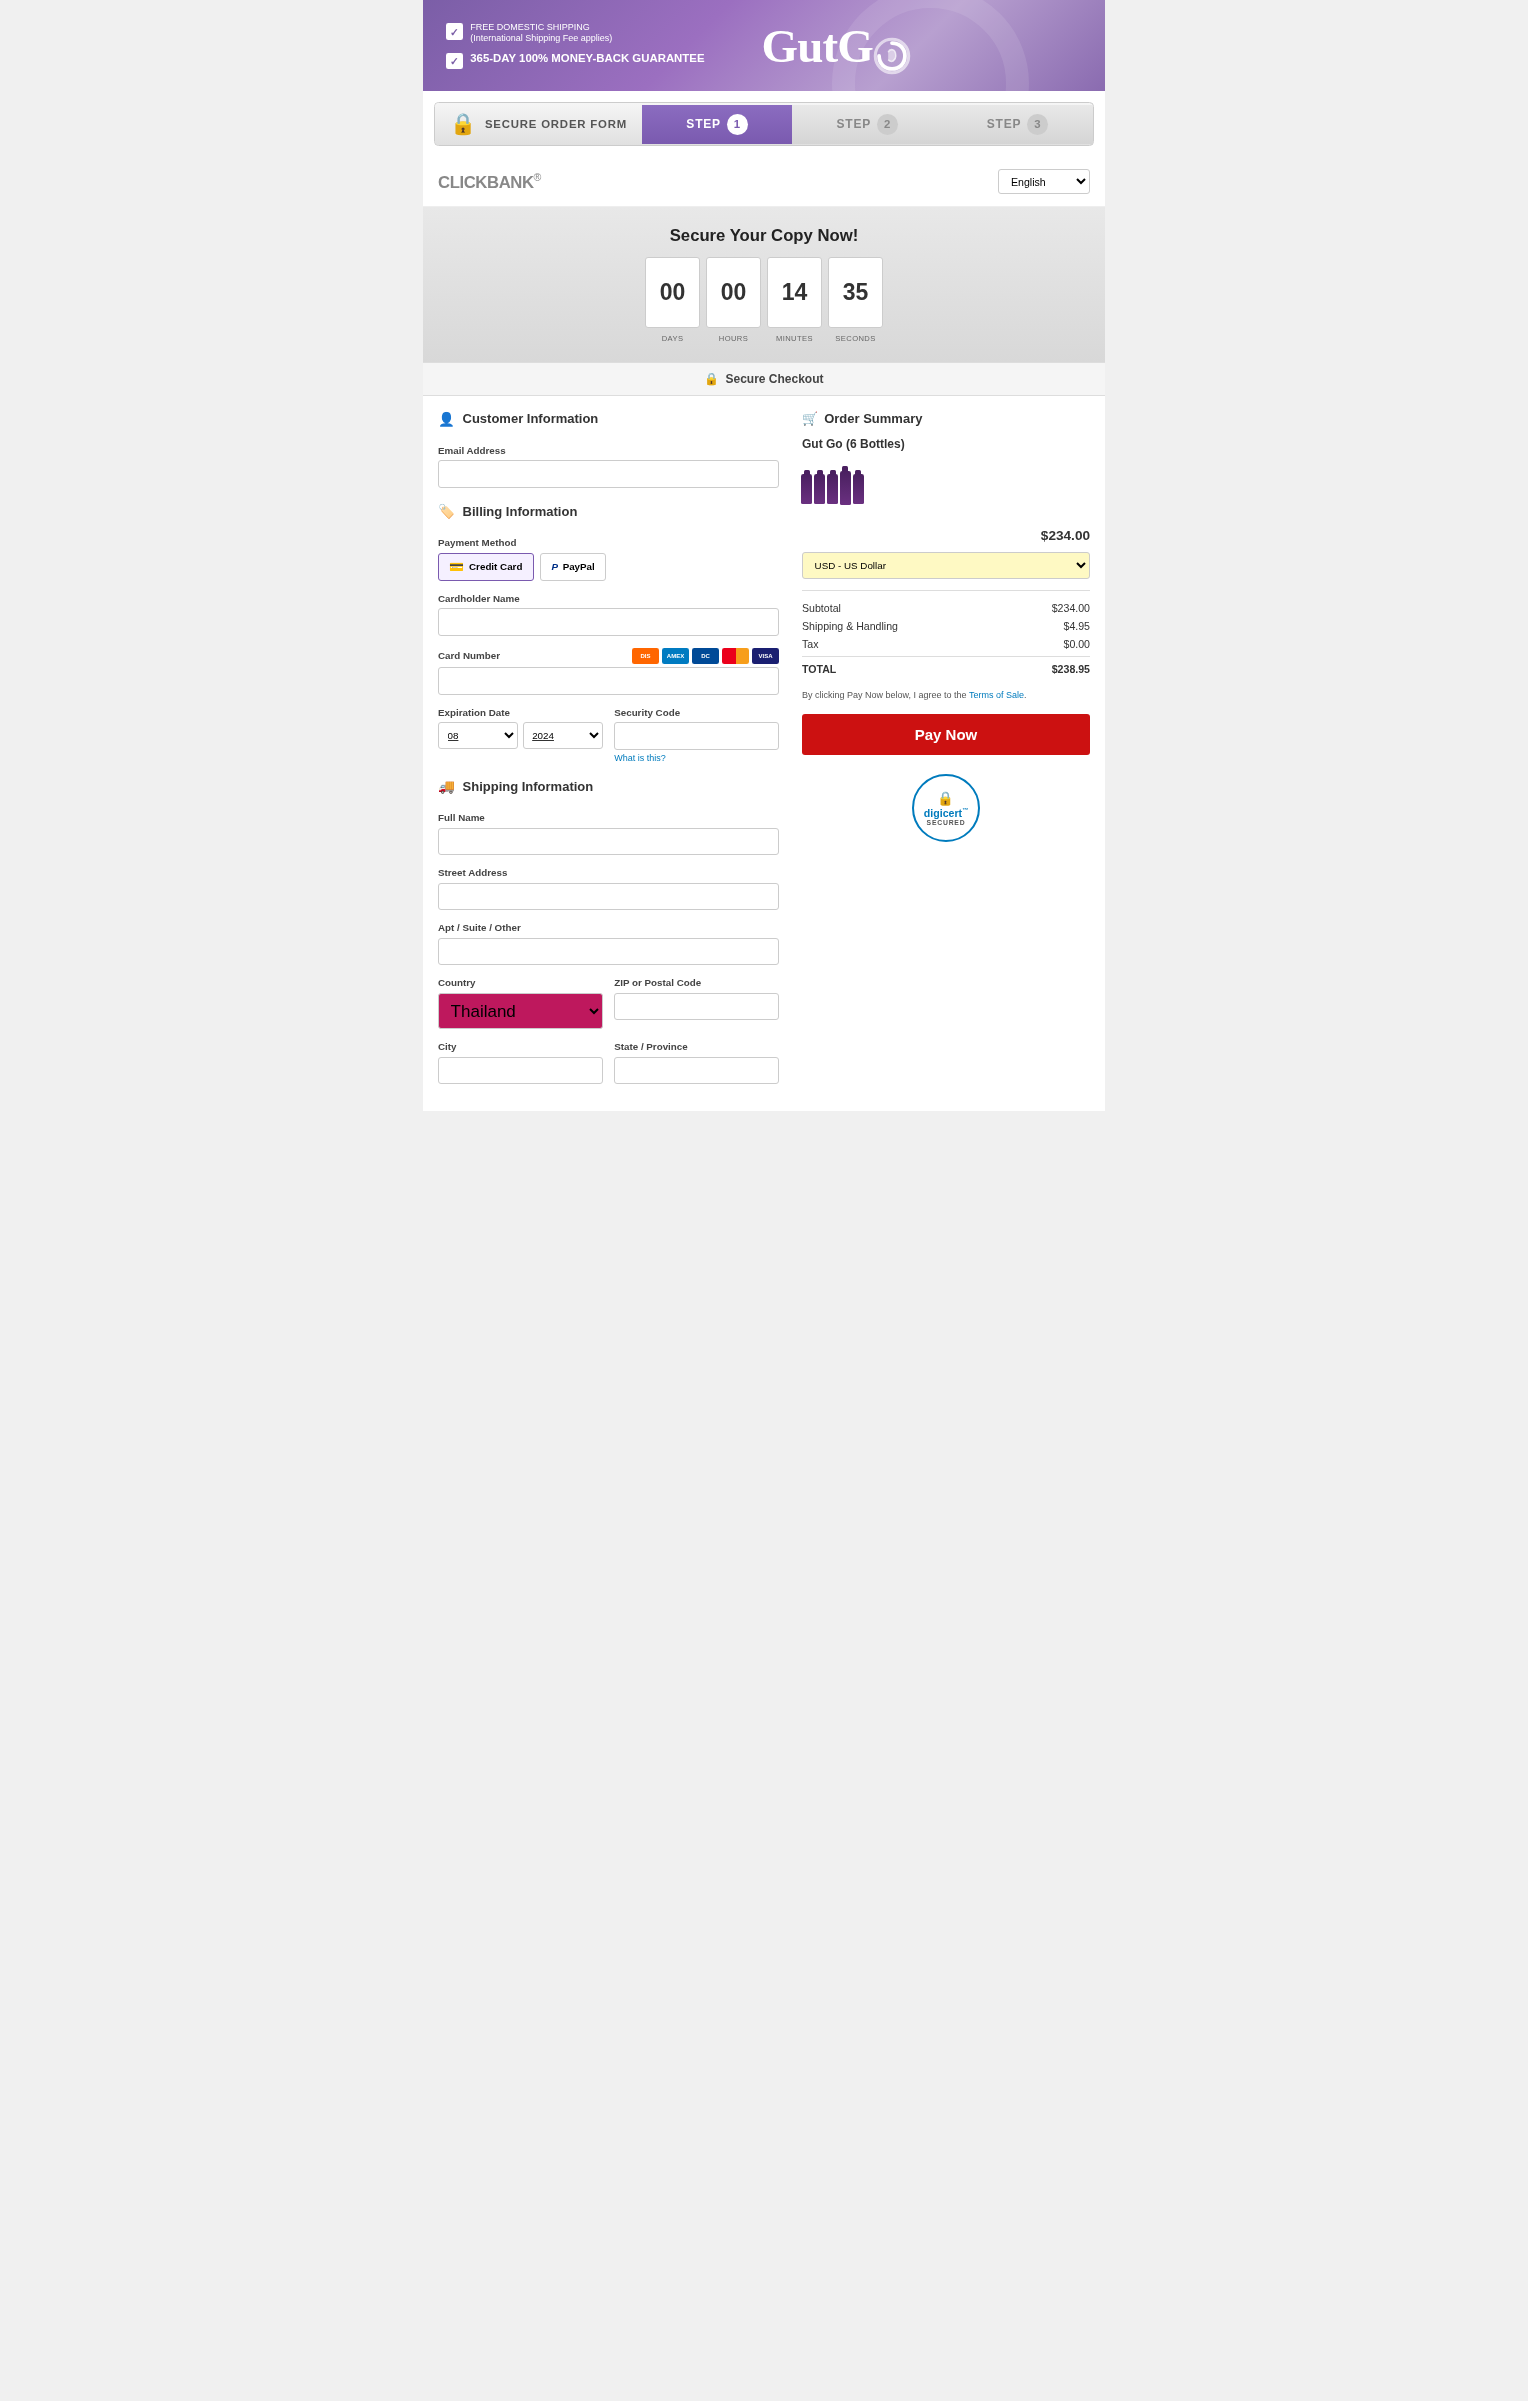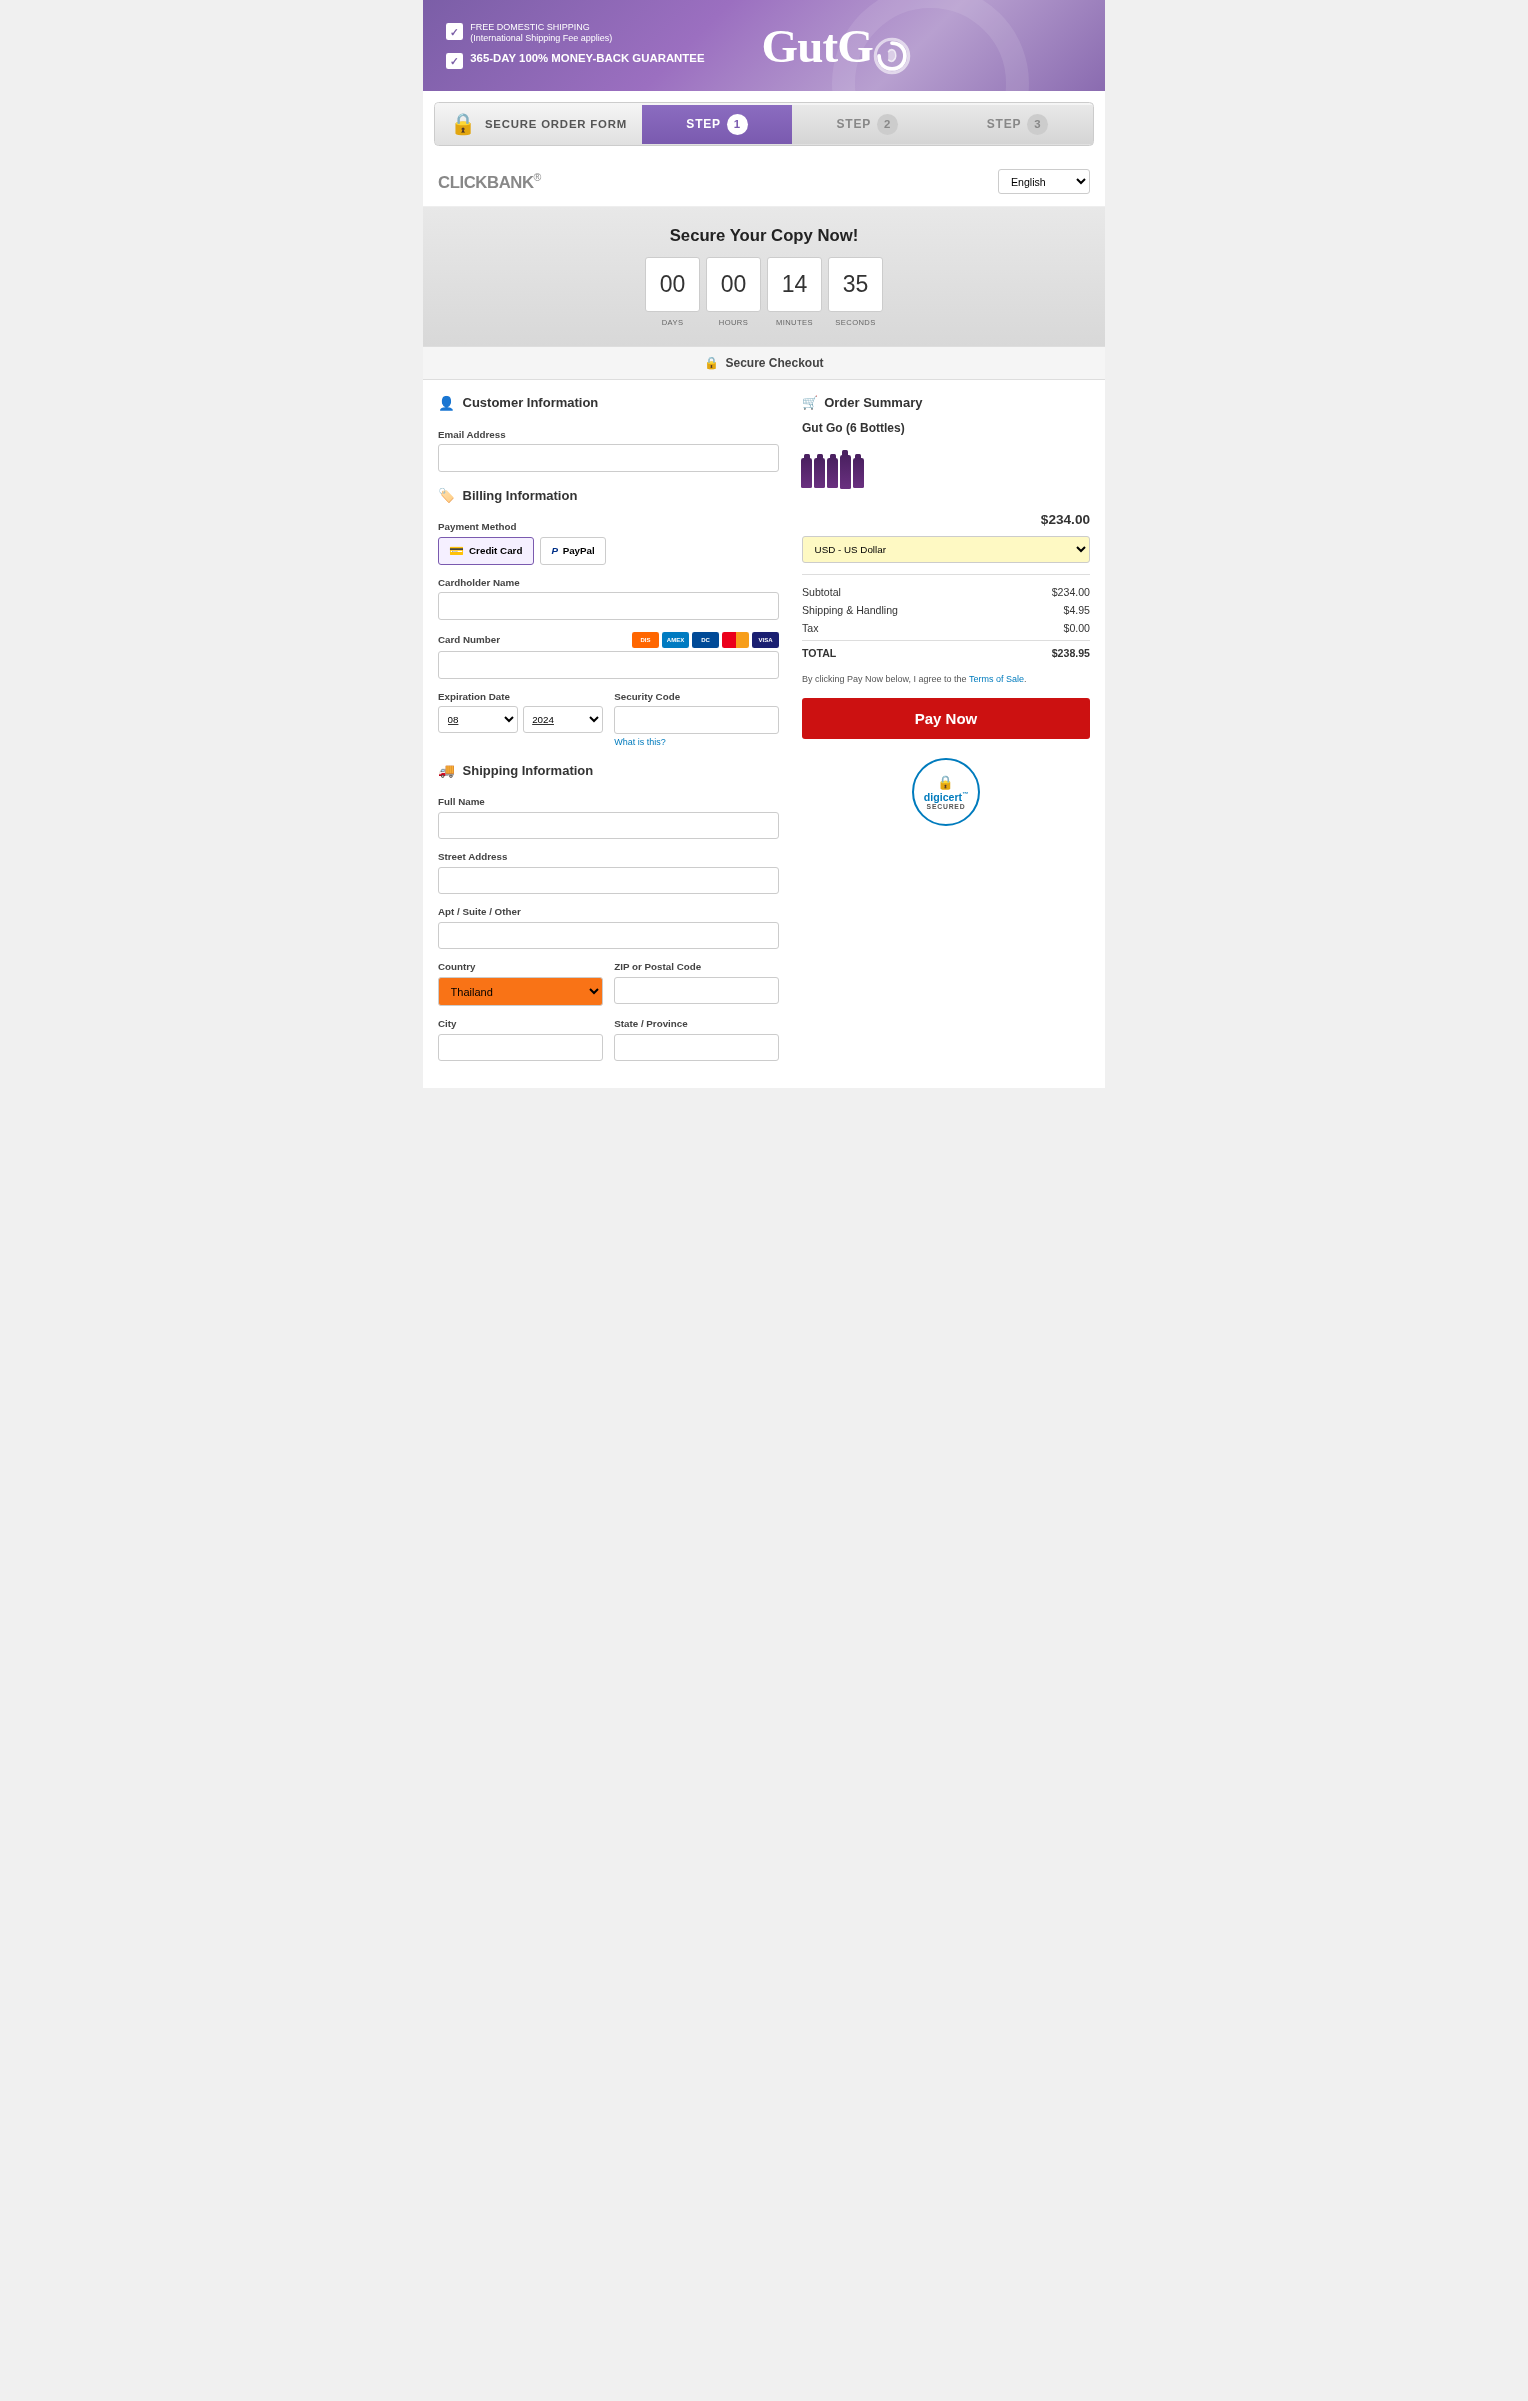--- a/index.html
+++ b/index.html
@@ -127,26 +127,26 @@
       padding: 19px;
       text-align: center;
     }
     .promo-title { font-size: 16.7px; font-weight: bold; color: #222; margin-bottom: 11.4px; }
     .countdown { display: flex; justify-content: center; gap: 6px; margin-bottom: 6px; }
     .countdown-item {
       background: white;
       border: 0.8px solid #ccc;
       border-radius: 3px;
       width: 55px;
-      height: 55px;
+      height: 71px;
       display: flex;
       align-items: center;
       justify-content: center;
       font-size: 23px;
-      font-weight: normal;
+      font-weight: bold;
       color: #333;
     }
     .countdown-labels { display: flex; justify-content: center; gap: 6px; }
     .countdown-label { width: 55px; text-align: center; font-size: 7.6px; color: #666; text-transform: uppercase; letter-spacing: 0.4px; }
 
     
     .secure-checkout-bar {
       background: #f5f5f5;
       border-top: 0.8px solid #ddd;
       border-bottom: 0.8px solid #ddd;
@@ -313,22 +313,22 @@
 
     
     .shipping-section { margin-top: 15px; }
     .two-col-row { display: flex; gap: 11.4px; }
     .two-col-row .form-group { flex: 1; }
     .form-select {
       width: 100%;
       padding: 6.8px 7.6px;
       border: 0.8px solid #ccc;
       border-radius: 3px;
-      font-size: 11px;
-      background: #f97316;
+      font-size: 17px;
+      background: #be185d;
       cursor: pointer;
       appearance: auto;
     }
 
     
     .bottle-group { display: flex; gap: 2.3px; }
     .bottle {
       width: 10.6px;
       height: 30px;
       background: linear-gradient(to bottom, #4a2060, #6a3080);

